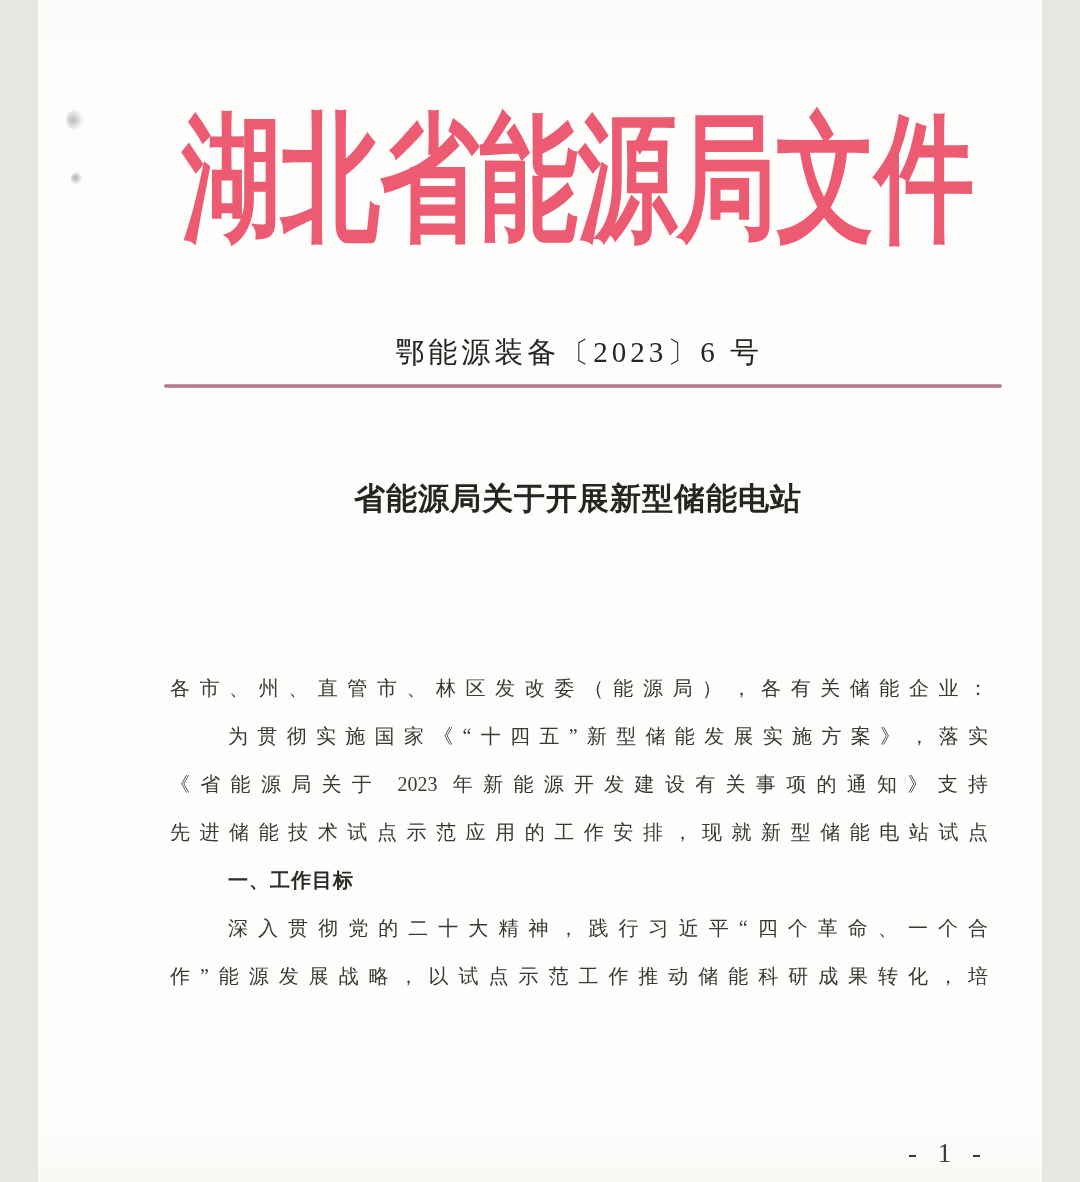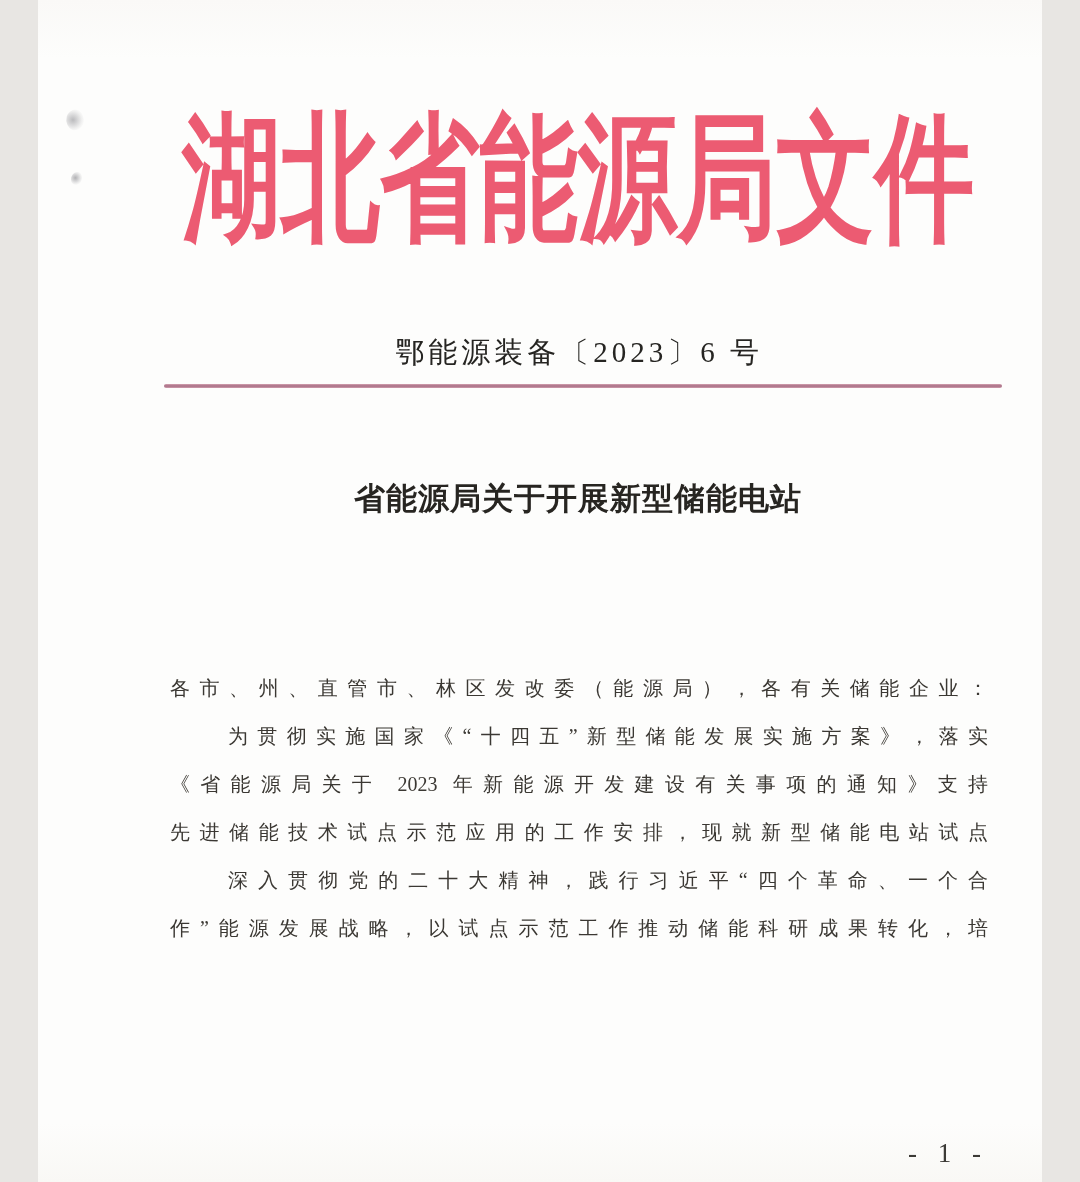--- a/index.html
+++ b/index.html
@@ -129,19 +129,20 @@
 
   <div class="doc-title">
     <div>省能源局关于开展新型储能电站</div>
   </div>
 
   <div class="body-block">
     <div class="line fill">各市、州、直管市、林区发改委（能源局），各有关储能企业：</div>
     <div class="line fill indent">为贯彻实施国家《“十四五”新型储能发展实施方案》，落实</div>
     <div class="line fill">《省能源局关于 2023 年新能源开发建设有关事项的通知》支持</div>
     <div class="line fill">先进储能技术试点示范应用的工作安排，现就新型储能电站试点</div>
+    <div class="line indent sect-heading">一、工作目标</div>
     <div class="line fill indent">深入贯彻党的二十大精神，践行习近平“四个革命、一个合</div>
     <div class="line fill">作”能源发展战略，以试点示范工作推动储能科研成果转化，培</div>
   </div>
 
   <div class="page-number">- 1 -</div>
 
 </div>
 
 </body></html>

